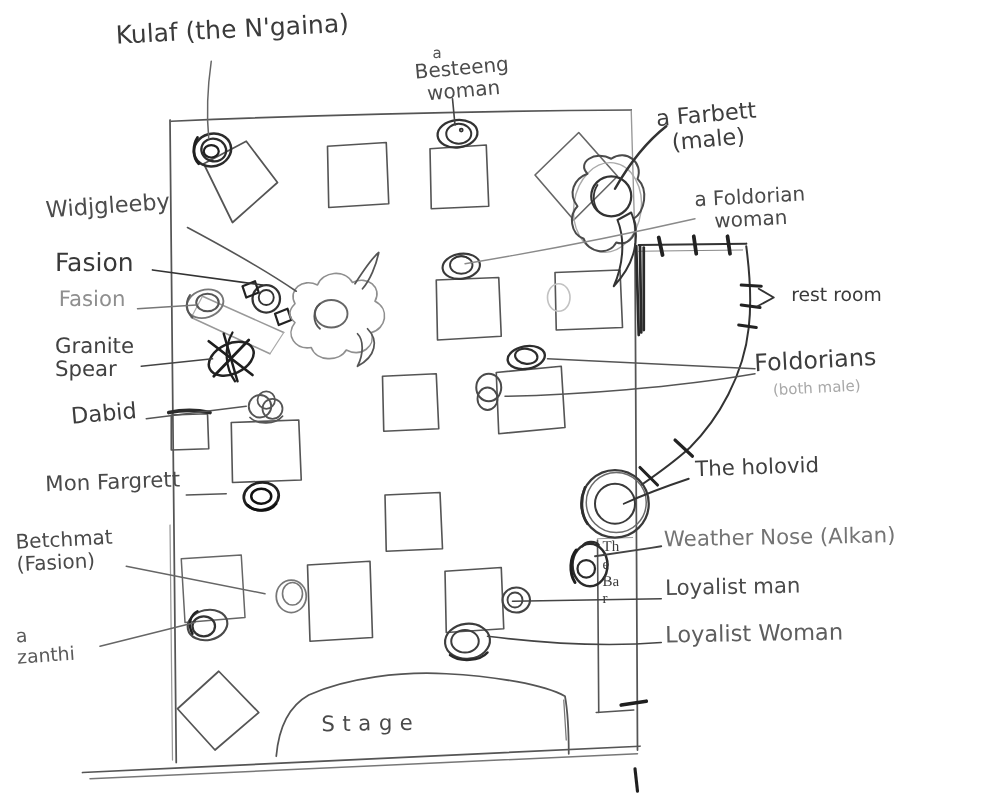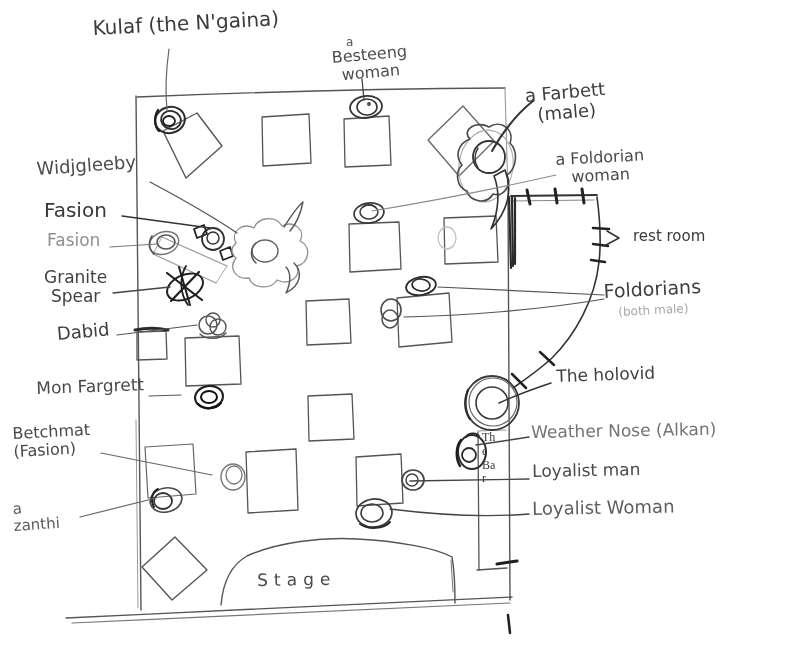--- a/index.html
+++ b/index.html
@@ -16,21 +16,21 @@
   .l-restroom{left:633px;top:228px;font-size:15px;color:#3a3a3a;}
   .l-foldorians{left:603px;top:281px;font-size:19px;transform:rotate(-3deg);color:#3e3e3e;}
   .l-foldorians-sub{left:618px;top:306px;font-size:12px;color:#a8a8a8;transform:rotate(-3deg);}
   .l-holovid{left:556px;top:367px;font-size:17px;transform:rotate(-2deg);color:#3f3f3f;}
   .l-weathernose{left:531px;top:423px;font-size:17px;color:#747474;transform:rotate(-1deg);}
   .l-loyalman{left:532px;top:462px;font-size:17px;color:#4a4a4a;transform:rotate(-1deg);}
   .l-loyalwoman{left:532px;top:499px;font-size:18px;color:#5e5e5e;transform:rotate(-1deg);}
   .l-widjgleeby{left:36px;top:159px;font-size:18px;transform:rotate(-4deg);color:#4c4c4c;}
   .l-nekshi{left:44px;top:199px;font-size:20px;color:#383838;}
   .l-zeton{left:47px;top:231px;font-size:17px;color:#8f8f8f;}
-  .l-granite{left:44px;top:268px;font-size:17px;color:#414141;text-align:center;}
+  .l-granite{left:44px;top:268px;font-size:17px;color:#414141;}
   .l-dabid{left:56px;top:324px;font-size:18px;transform:rotate(-5deg);color:#3d3d3d;}
   .l-mon{left:36px;top:379px;font-size:17px;transform:rotate(-2deg);color:#4a4a4a;}
   .l-betchmat{left:12px;top:425px;font-size:16px;transform:rotate(-3deg);color:#4a4a4a;}
   .l-zanthi{left:12px;top:501px;font-size:15px;transform:rotate(-4deg);color:#5a5a5a;}
   .l-stage{left:257px;top:571px;font-size:17px;letter-spacing:6px;color:#4a4a4a;transform:rotate(-1deg);}
   .l-bar{left:482px;top:431px;font-size:12px;color:#3a3a3a;width:14px;word-break:break-all;line-height:1.15;font-family:Liberation Serif, serif;}
 </style>
 </head>
 <body>
 

